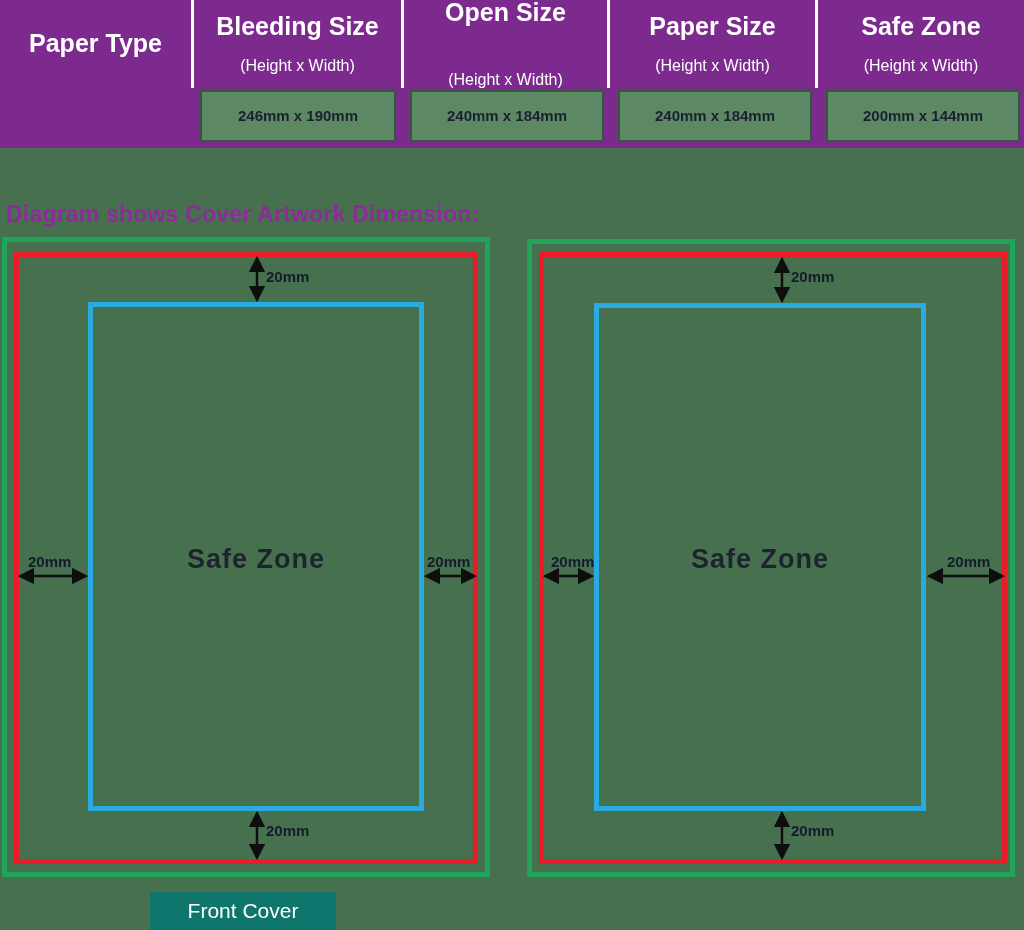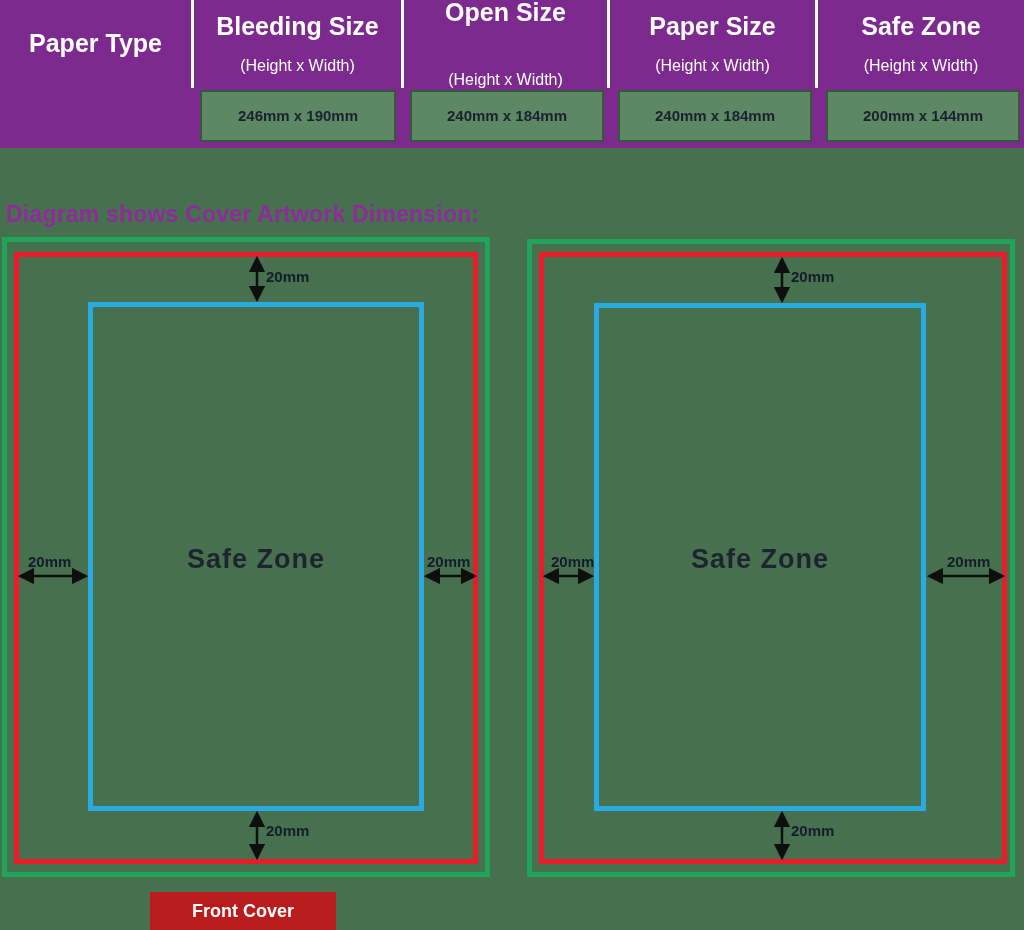--- a/index.html
+++ b/index.html
@@ -60,23 +60,23 @@
     color: #1D2430; font-size: 27px; font-weight: bold;
     letter-spacing: 1px; white-space: nowrap;
   }
   .mlabel {
     position: absolute;
     color: #141C2C; font-size: 15px; font-weight: bold;
     white-space: nowrap;
   }
   .caption {
     position: absolute; height: 38px;
-    background: #b91c1c;
+    background: #0f766e;
     display: flex; align-items: center; justify-content: center;
-    color: #ffffff; font-size: 18px; font-weight: bold;
+    color: #ffffff; font-size: 21px; font-weight: normal;
     white-space: nowrap;
   }
   #arrows {
     position: absolute; left: 0; top: 0;
     pointer-events: none;
   }
   #arrows line { stroke: #0E0E0E; stroke-width: 2.5; }
 </style>
 </head>
 <body>

